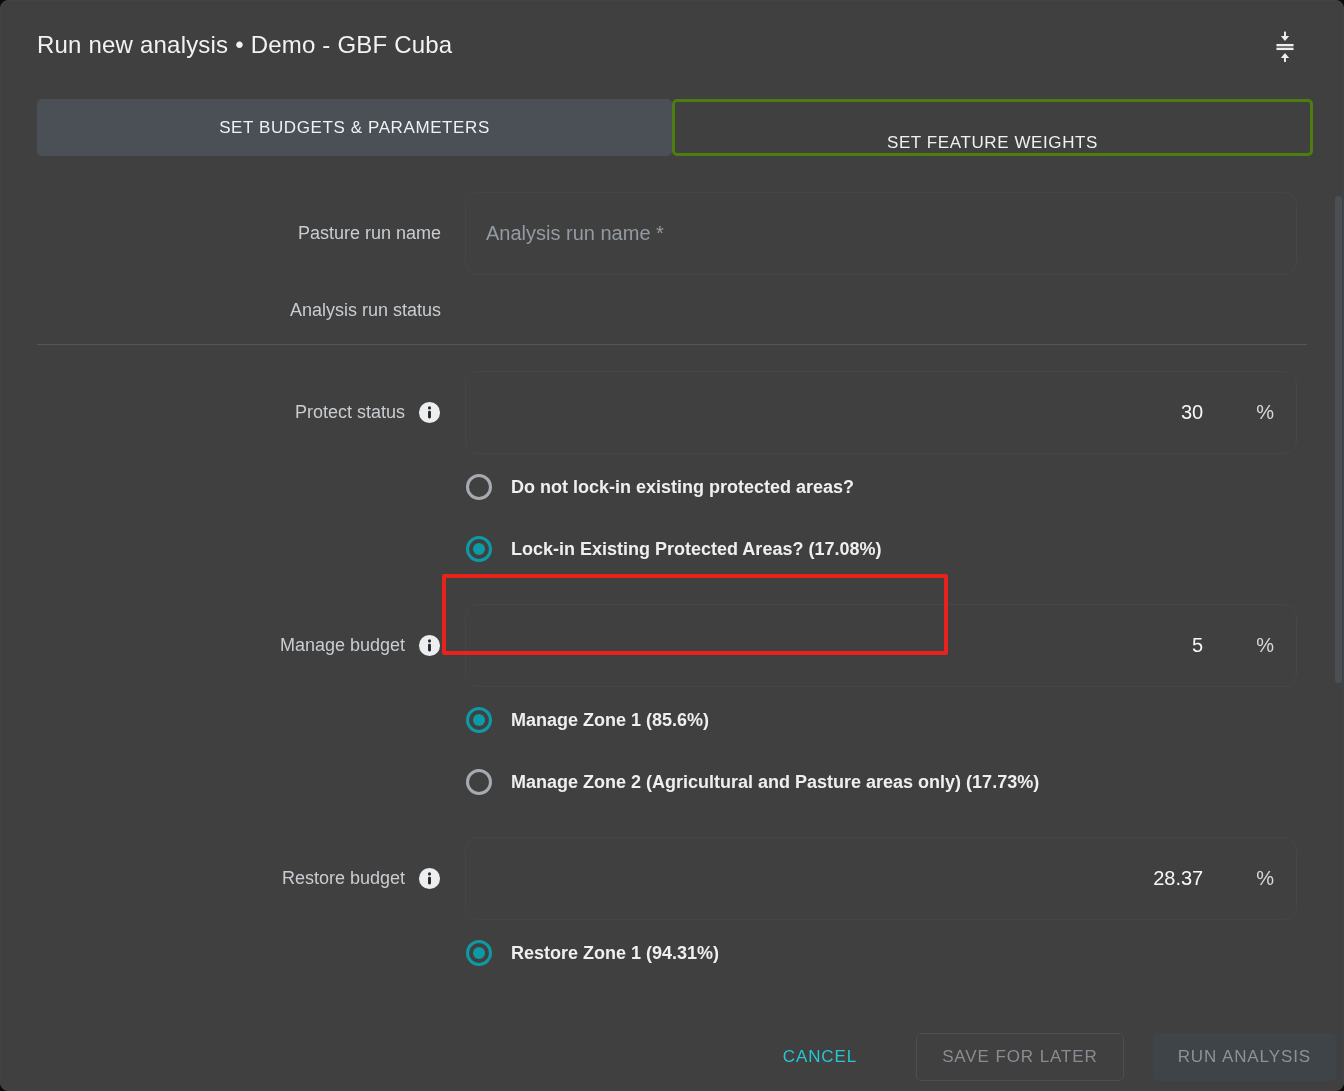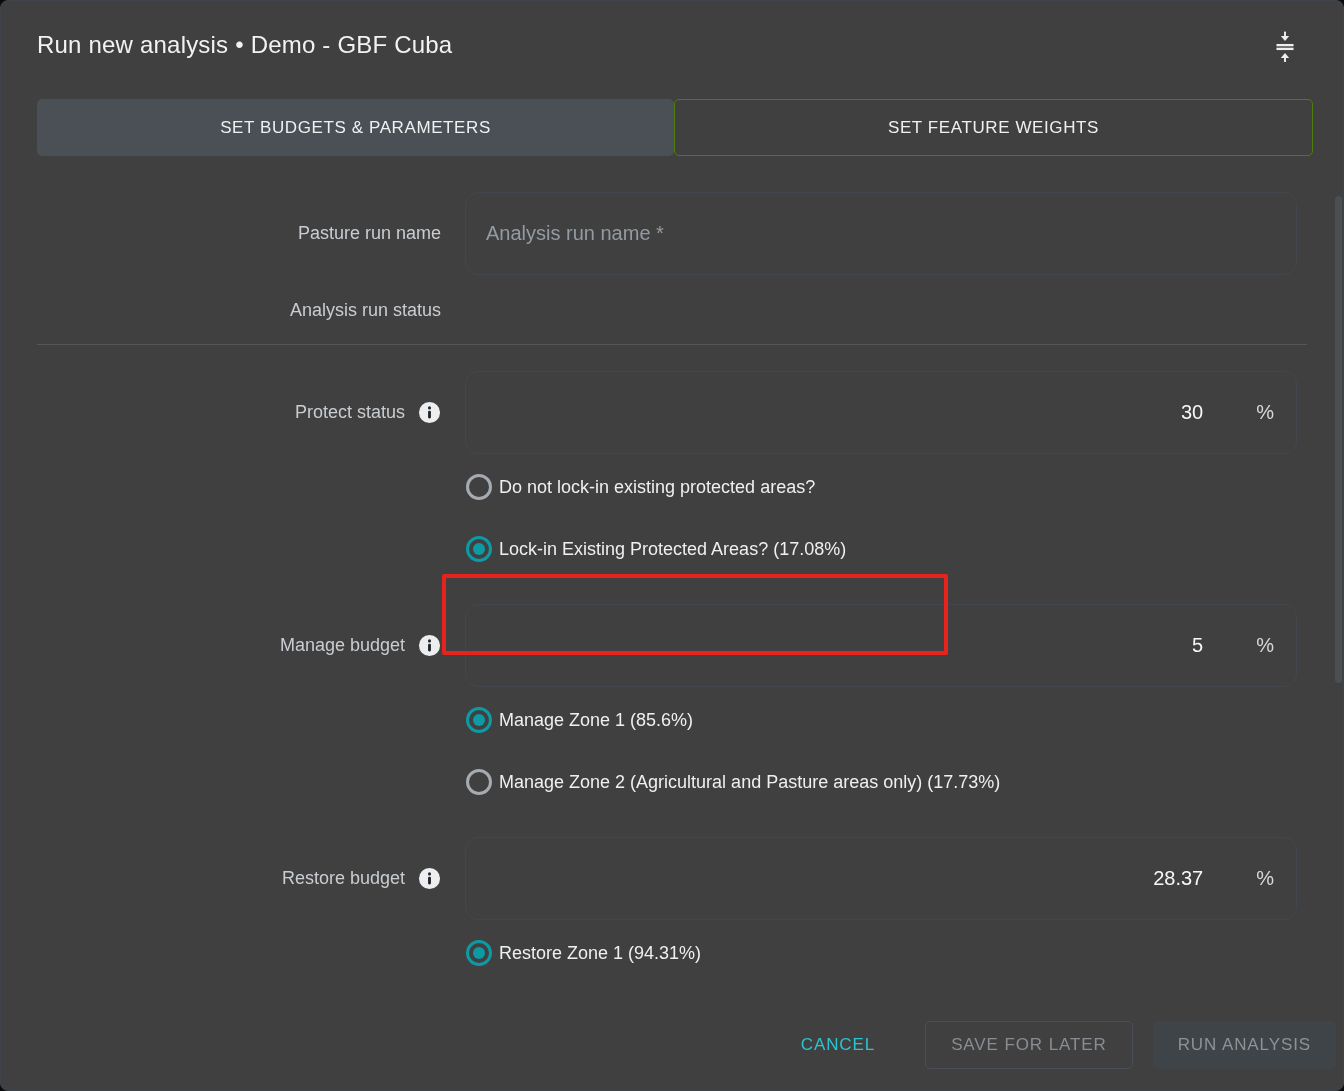--- a/index.html
+++ b/index.html
@@ -8,21 +8,21 @@
   
   .header{position:relative;height:98px;flex:0 0 auto;}
   .title{position:absolute;left:36px;top:30px;font-size:24px;color:#f1f2f4;letter-spacing:.2px;}
   .collapse-btn{position:absolute;right:40px;top:26px;width:36px;height:40px;display:flex;
     align-items:center;justify-content:center;background:none;border:none;cursor:pointer;padding:0;}
   
   .tabs{display:flex;margin:0 30px 0 36px;height:57px;flex:0 0 auto;}
   .tab{flex:1;display:flex;align-items:center;justify-content:center;font-size:17px;
     letter-spacing:.6px;color:#eef0f2;box-sizing:border-box;border-radius:5px;cursor:pointer;font-weight:500;}
   .tab.active{background:#4a5055;}
-  .tab.inactive{background:transparent;border:1px solid #4d7c0f;}
+  .tab.inactive{background:transparent;border:3px solid #4d7c0f;align-items:flex-end;}
   
   .scroll-area{position:relative;height:865px;overflow:hidden;flex:0 0 auto;}
   .form-row{display:flex;align-items:center;}
   .label-cell{width:440px;display:flex;align-items:center;justify-content:flex-end;gap:13px;
     font-size:18px;color:#c9cdd1;flex:0 0 auto;}
   .field-cell{flex:1;margin-left:24px;margin-right:46px;}
   .input-box{height:83px;border:1px solid #42474d;border-radius:13px;box-sizing:border-box;
     display:flex;align-items:center;background:transparent;}
   .text-input{flex:1;height:100%;background:transparent;border:none;outline:none;
     padding:0 20px;font-size:20px;color:#f3f4f6;font-family:"Liberation Sans",sans-serif;}
@@ -30,36 +30,36 @@
   .text-input.muted{color:#949aa2;}
   .num-box{justify-content:flex-end;padding-right:22px;}
   .num-input{width:130px;background:transparent;border:none;outline:none;text-align:right;
     font-size:20px;color:#f6f7f8;font-family:"Liberation Sans",sans-serif;}
   .unit{margin-left:51px;font-size:20px;color:#d6d9dc;}
   .divider{height:1px;background:#53575c;margin:23px 36px 0 36px;}
   .mt36{margin-top:36px;} .mt25{margin-top:25px;} .mt26{margin-top:26px;} .mt42{margin-top:42px;}
   
   .info-icon{width:23px;height:23px;flex:0 0 auto;display:inline-flex;}
   
-  .radio-row{display:flex;align-items:center;margin-left:465px;margin-top:36px;height:26px;gap:7px;cursor:pointer;}
+  .radio-row{display:flex;align-items:center;margin-left:465px;margin-top:36px;height:26px;gap:19px;cursor:pointer;font-weight:bold;}
   .radio-row.first{margin-top:20px;}
   .radio{width:26px;height:26px;border-radius:50%;box-sizing:border-box;position:relative;flex:0 0 auto;}
   .radio.off{border:3px solid #a6abb1;}
   .radio.on{border:3px solid #0d9aa5;}
   .radio.on::after{content:"";position:absolute;left:50%;top:50%;width:12px;height:12px;
     margin:-6px 0 0 -6px;border-radius:50%;background:#0d9aa5;}
   .radio-label{font-size:18px;color:#edeff1;}
   
   .highlight-box{position:absolute;left:441px;top:418px;width:506px;height:81px;
     border:4px solid #e8221c;border-radius:2px;box-sizing:border-box;pointer-events:none;z-index:5;}
   
   .scrollbar-thumb{position:absolute;right:1px;top:40px;width:7px;height:487px;background:#4a4f54;border-radius:4px;}
   
-  .footer{height:71px;flex:0 0 auto;display:flex;align-items:flex-start;justify-content:flex-end;
-    padding-right:7px;gap:20px;box-sizing:border-box;}
+  .footer{height:71px;flex:0 0 auto;display:flex;align-items:center;justify-content:flex-end;
+    padding-right:7px;gap:29px;box-sizing:border-box;}
   .btn{height:48px;border-radius:5px;font-size:17px;letter-spacing:.9px;font-weight:500;
     font-family:"Liberation Sans",sans-serif;cursor:pointer;display:flex;align-items:center;justify-content:center;}
   .btn-cancel{background:transparent;border:none;color:#29c5d1;padding:0 18px;margin-right:12px;}
   .btn-save{background:transparent;border:1px solid #4a4f55;color:#888d93;padding:0 25px;}
   .btn-run{background:#3f4449;border:none;color:#8d9297;padding:0 25px;}
 </style>
 </head>
 <body>
 
 <div class="dialog">

